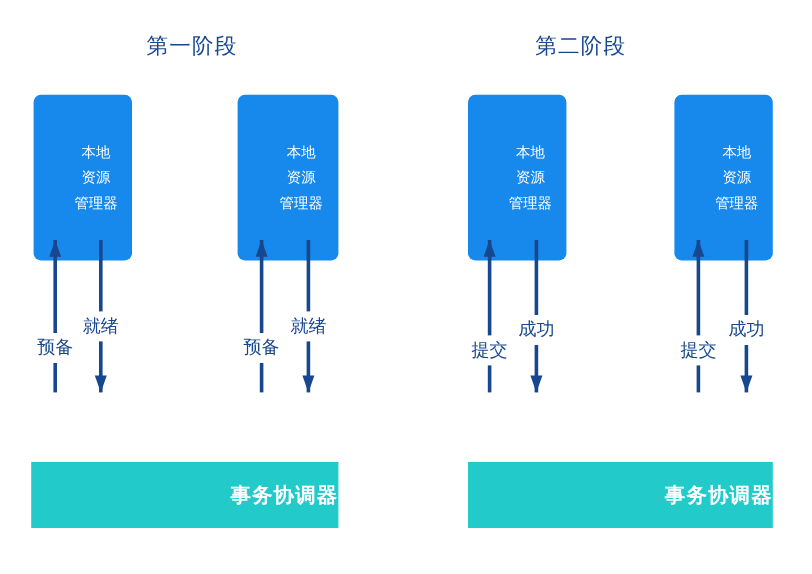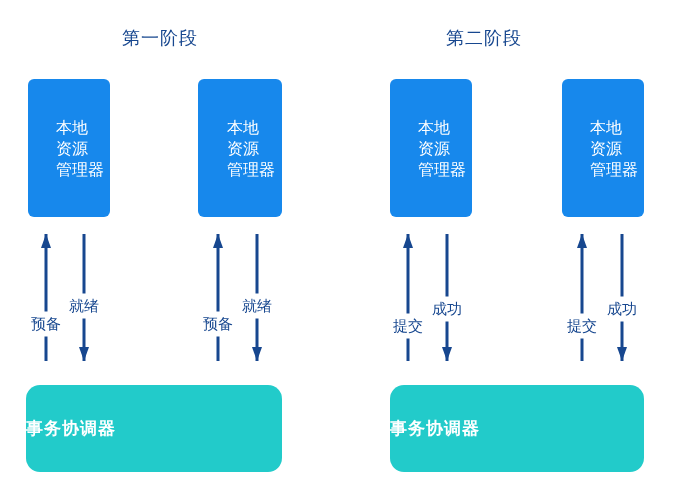--- a/index.html
+++ b/index.html
@@ -13,33 +13,33 @@
     position:absolute; top:26px; width:120px; text-align:center;
     font-size:18px; font-weight:500; letter-spacing:1px;
     color: var(--title-text, #17478f);
   }
   .rm-box {
     position:absolute; top:79px; height:138px; border-radius:6px;
     background: var(--resource-box, #1788ec);
     display:flex; align-items:center; justify-content:center;
   }
   .rm-box .box-label {
-    color: var(--box-text, #ffffff); font-size:16px; line-height:21px;
-    font-weight:500; text-align:left; white-space:pre-line;margin-left:22px;
+    color: var(--box-text, #ffffff); font-size:12px; line-height:21px;
+    font-weight:500; text-align:center; white-space:pre-line;margin-left:22px;
   }
   .coord-box {
-    position:absolute; top:385px; height:87px; border-radius:14px;
+    position:absolute; top:385px; height:55px; border-radius:0;
     background: var(--coordinator-box, #22cbca);
-    display:flex; align-items:center; justify-content:flex-start;
+    display:flex; align-items:center; justify-content:flex-end;
   }
   .coord-box .box-label {
     color: var(--box-text, #ffffff); font-size:17px; font-weight:600;
     letter-spacing:1px;
   }
-  .arrow { position:absolute; top:234px; height:127px; width:14px; }
+  .arrow { position:absolute; top:200px; height:127px; width:14px; }
   .arrow .arrow-line {
     position:absolute; left:50%; transform:translateX(-50%);
     top:0; bottom:0; width:3px; background: var(--arrow, #17478f);
   }
   .arrow .arrow-head {
     position:absolute; left:50%; transform:translateX(-50%);
     width:0; height:0;
     border-left:5px solid transparent; border-right:5px solid transparent;
   }
   .arrow.up .arrow-head   { top:0;    border-bottom:14px solid var(--arrow, #17478f); }

